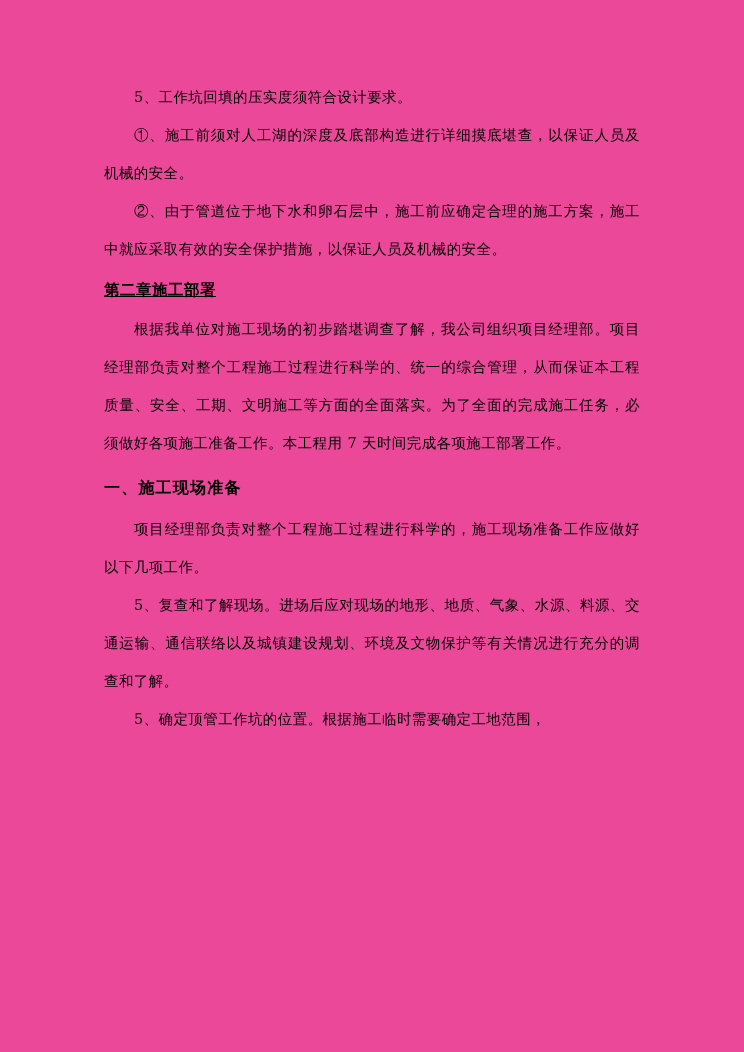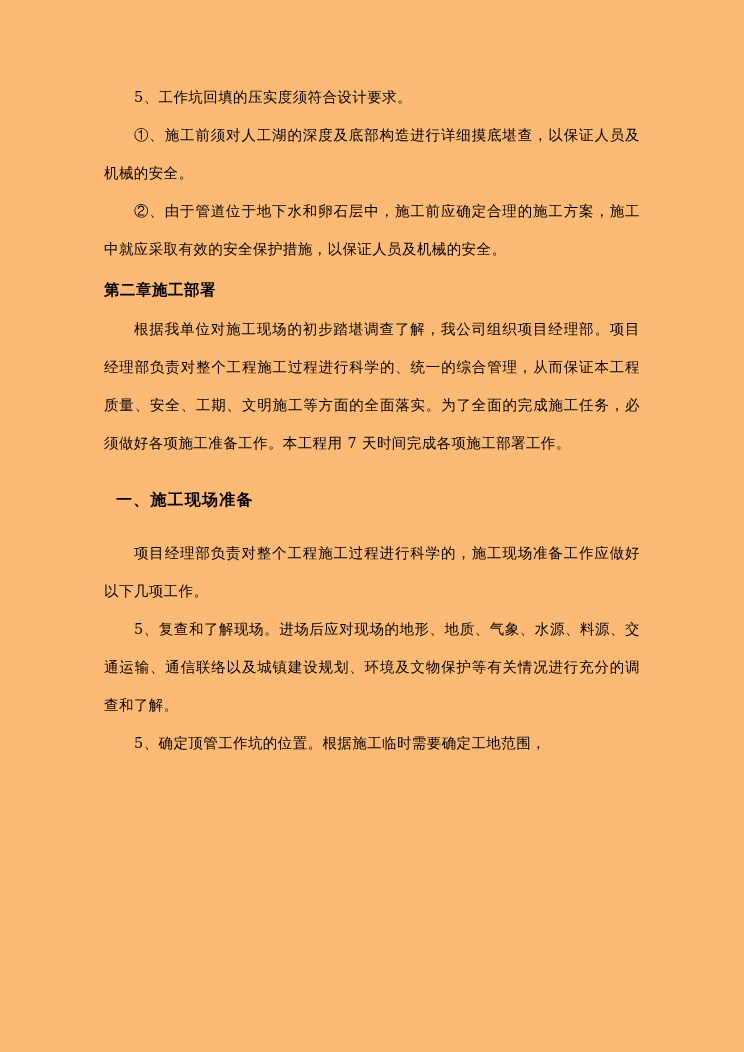--- a/index.html
+++ b/index.html
@@ -4,21 +4,21 @@
 <style>
   html, body {
     margin: 0;
     padding: 0;
     background: #f0f0f0;
   }
   .page {
     position: relative;
     width: 744px;
     height: 1052px;
-    background: #fdba74;
+    background: #ec4899;
     margin: 0 auto;
     overflow: hidden;
     box-sizing: border-box;
   }
   .content {
     position: absolute;
     left: 104px;
     top: 78px;
     width: 536px;
   }
@@ -35,28 +35,29 @@
   }
   .h-chapter {
     font-family: "DejaVu Serif", "Liberation Serif", serif;
     font-size: 15.5px;
     font-weight: bold;
     line-height: 40px;
     color: #000000;
     margin: 0;
     text-indent: 0;
     letter-spacing: 0.5px;
+    text-decoration: underline;
   }
   .h-section {
     font-family: "DejaVu Serif", "Liberation Serif", serif;
     font-size: 16px;
     font-weight: bold;
     line-height: 44px;
     color: #000000;
-    margin: 12px;
+    margin: 0;
     text-indent: 0;
     letter-spacing: 1.2px;
   }
   .spacer-sm { height: 4px; }
   .spacer-xs { height: 2px; }
 </style>
 </head>
 <body>
 
 <div class="page">

